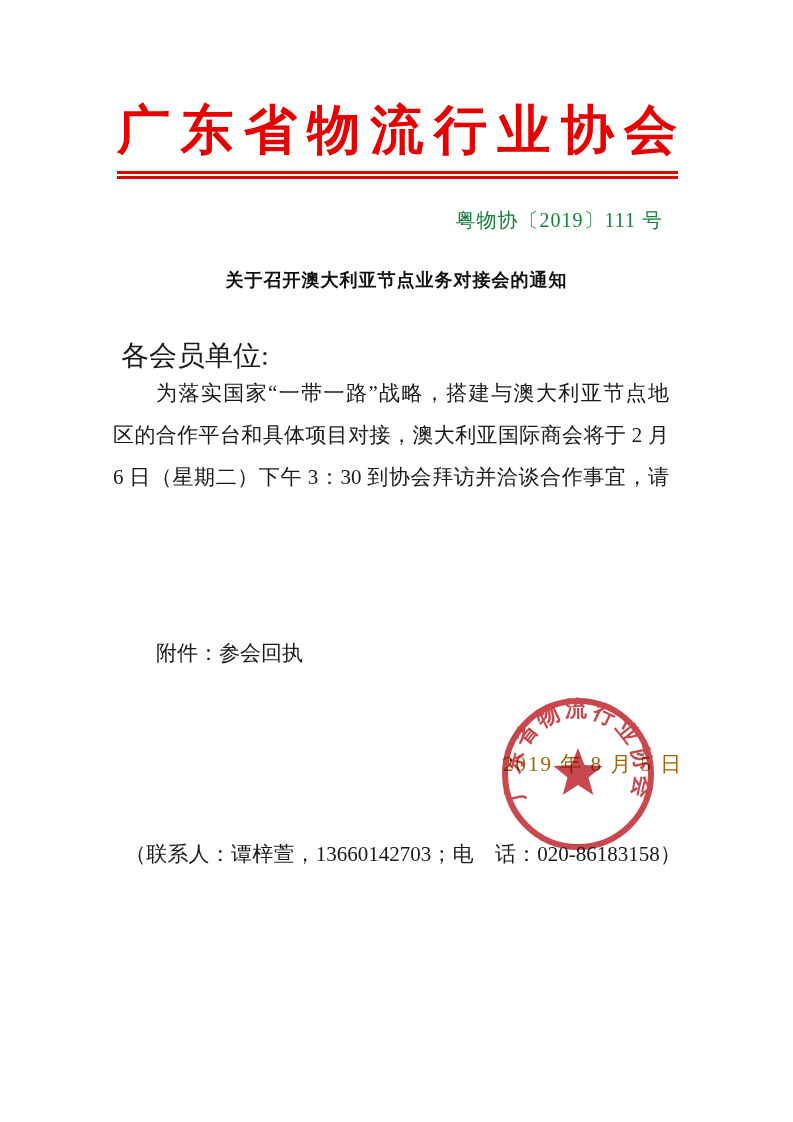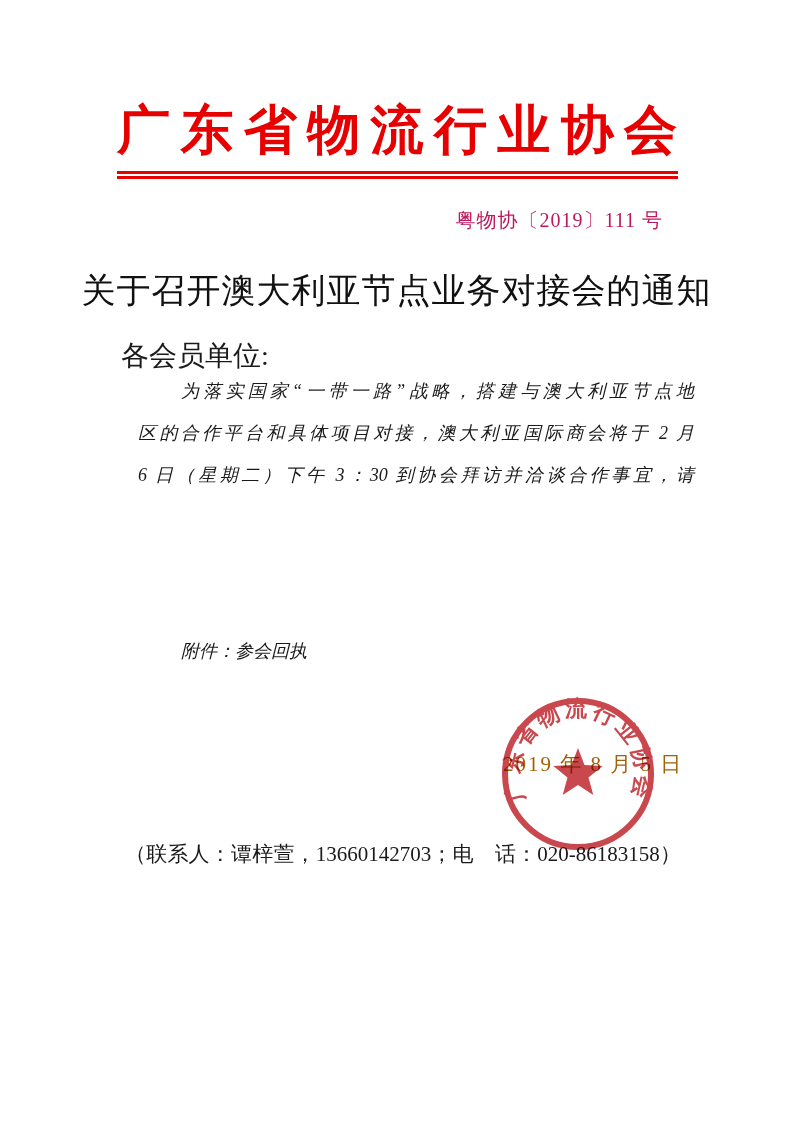--- a/index.html
+++ b/index.html
@@ -20,37 +20,37 @@
     font-family: "Liberation Serif", "DejaVu Serif", serif;
     white-space: nowrap;
   }
   .org-name span { display: block; }
   .rule { position: absolute; left: 117px; top: 171px; width: 561px; }
   .rule .r1 { height: 3px; background: #e60000; }
   .rule .gap { height: 2px; background: #ffffff; }
   .rule .r2 { height: 3px; background: #e60000; }
   .doc-number {
     position: absolute; left: 121px; top: 207px; width: 542px;
-    text-align: right; font-size: 20px; letter-spacing: 1px; color: #be185d;
+    text-align: right; font-size: 20px; letter-spacing: 1px; color: #15803d;
   }
   
   .title {
     position: absolute; left: 0; top: 268px; width: 793px; margin: 0;
-    text-align: center; font-size: 34px; font-weight: 400; color: #111;
+    text-align: center; font-size: 18px; font-weight: 700; color: #111;
     font-family: "Liberation Sans", "DejaVu Sans", sans-serif;
     letter-spacing: 1px;
   }
   
   .salutation {
     position: absolute; left: 121px; top: 337px; width: 556px;
     font-size: 28px;
   }
   .bline {
-    position: absolute; left: 138px; width: 556px; height: 30px;
-    font-size: 18px; white-space: nowrap; box-sizing: border-box; font-style: italic;
+    position: absolute; left: 113px; width: 556px; height: 30px;
+    font-size: 21px; white-space: nowrap; box-sizing: border-box;
   }
   .bline.fill { white-space: normal; text-align: justify; text-align-last: justify; }
   .bline.indent { padding-left: 43px; }
   .l0 { top: 379px; } .l1 { top: 421px; } .l2 { top: 463px; }
   .l3 { top: 505px; } .l4 { top: 547px; } .l5 { top: 589px; }
   .l6 { top: 631px; margin-top: 8px; }
   
   .issue-date {
     position: absolute; left: 503px; top: 750px;
     font-size: 21px; letter-spacing: 2px; color: #a16207;

